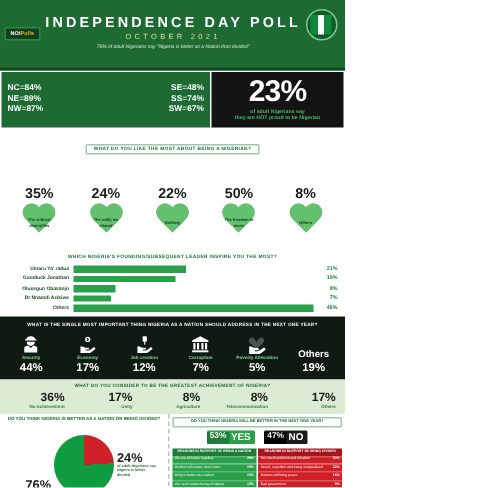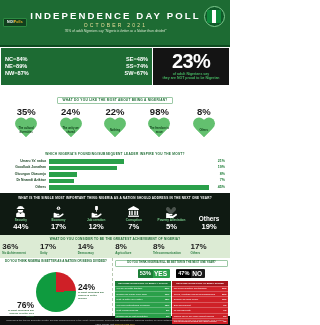--- a/index.html
+++ b/index.html
@@ -51,21 +51,21 @@
   .fl.g { background:#0f8a3c; }
   .fl.w { background:#ffffff; }
 
   
   .top-stats { display:flex; height:38px; align-items:stretch; padding:1px 1px 0 1px; gap:1px; }
   .stat-box {
     width:68px; display:flex; flex-direction:column;
     align-items:center; justify-content:center; padding:1px 0;
   }
   .stat-box.light { background:#f2f3ef; }
-  .stat-box.dark { background:#141414; width:76px; }
+  .stat-box.dark { background:#141414; width:88px; }
   .stat-num {
     font-size:20px; font-weight:bold; line-height:.95; letter-spacing:-.6px;
   }
   .stat-box.light .stat-num { color:#1a1a1a; }
   .stat-box.dark .stat-num { color:#ffffff; }
   .stat-l1 { font-size:3.5px; font-weight:bold; margin-top:1.5px; line-height:1.1; }
   .stat-l2 { font-size:3.5px; font-weight:bold; line-height:1.1; margin-top:.5px; }
   .stat-box.light .stat-l1, .stat-box.light .stat-l2 { color:#178a3d; }
   .stat-box.dark .stat-l1, .stat-box.dark .stat-l2 { color:#46b863; }
 
@@ -81,21 +81,21 @@
   .region-cell .z { color:#cfe6c8; }
 
   
   .love-sec { background:#ffffff; padding:2px 0 1px 0; }
   .bar-title {
     text-align:center; font-size:3.2px; font-weight:bold; color:#1d6b33;
     letter-spacing:.25px; border:.7px solid #9cc9a6; border-radius:1px;
     display:inline-block; padding:1.2px 5px; line-height:1;
   }
   .title-wrap { text-align:center; }
-  .hearts { display:flex; justify-content:space-around; padding:2px 4px 0 4px; }
+  .hearts { display:flex; justify-content:space-around; padding:20px 4px 0 4px; }
   .heart-item { width:40px; text-align:center; }
   .heart-pct { font-size:9.5px; font-weight:bold; color:#1b1b1b; line-height:1; }
   .heart-shape {
     position:relative; width:24px; height:21px; margin:1.5px auto 0 auto;
   }
   .heart-shape:before, .heart-shape:after {
     content:""; position:absolute; top:0; width:12px; height:19px;
     background:#63c06f; border-radius:12px 12px 0 0;
   }
   .heart-shape:before { left:12px; transform:rotate(-45deg); transform-origin:0 100%; }
@@ -138,21 +138,21 @@
   .pr-val { font-size:7.6px; font-weight:bold; color:#ffffff; line-height:1.1; margin-top:1px; }
   .pr-item.others .pr-lbl { font-size:6.4px; color:#ffffff; }
 
   
   .achieve { background:#dcebd4; padding:2.5px 2px 3px 2px; }
   .ac-title {
     text-align:center; font-size:3.1px; font-weight:bold; color:#1d6b33;
     letter-spacing:.2px; margin-bottom:2px;
   }
   .ac-items { display:flex; justify-content:space-around; }
-  .ac-item { width:37px; text-align:left; }
+  .ac-item { width:37px; text-align:right; }
   .ac-val { font-size:8px; font-weight:bold; color:#1b1b1b; line-height:1; }
   .ac-lbl { font-size:3px; font-weight:bold; color:#2f7f45; line-height:1.1; margin-top:1px; }
 
   
   .bottom { display:flex; height:58px; }
   .bot-left {
     width:113px; background:#ffffff; padding:2px 2px 0 2px;
     border-right:.6px dashed #b9c9b3;
   }
   .bl-title {
@@ -277,21 +277,21 @@
           <div class="heart-lbl">The unity we shared</div>
         </div>
       </div>
       <div class="heart-item">
         <div class="heart-pct">22%</div>
         <div class="heart-shape">
           <div class="heart-lbl">Nothing</div>
         </div>
       </div>
       <div class="heart-item">
-        <div class="heart-pct">98%</div>
+        <div class="heart-pct">50%</div>
         <div class="heart-shape">
           <div class="heart-lbl">The freedom to move</div>
         </div>
       </div>
       <div class="heart-item">
         <div class="heart-pct">8%</div>
         <div class="heart-shape">
           <div class="heart-lbl">Others</div>
         </div>
       </div>
@@ -410,24 +410,20 @@
     <div class="ac-items">
       <div class="ac-item">
         <div class="ac-val">36%</div>
         <div class="ac-lbl">No Achievement</div>
       </div>
       <div class="ac-item">
         <div class="ac-val">17%</div>
         <div class="ac-lbl">Unity</div>
       </div>
       <div class="ac-item">
-        <div class="ac-val">14%</div>
-        <div class="ac-lbl">Democracy</div>
-      </div>
-      <div class="ac-item">
         <div class="ac-val">8%</div>
         <div class="ac-lbl">Agriculture</div>
       </div>
       <div class="ac-item">
         <div class="ac-val">8%</div>
         <div class="ac-lbl">Telecommunication</div>
       </div>
       <div class="ac-item">
         <div class="ac-val">17%</div>
         <div class="ac-lbl">Others</div>

